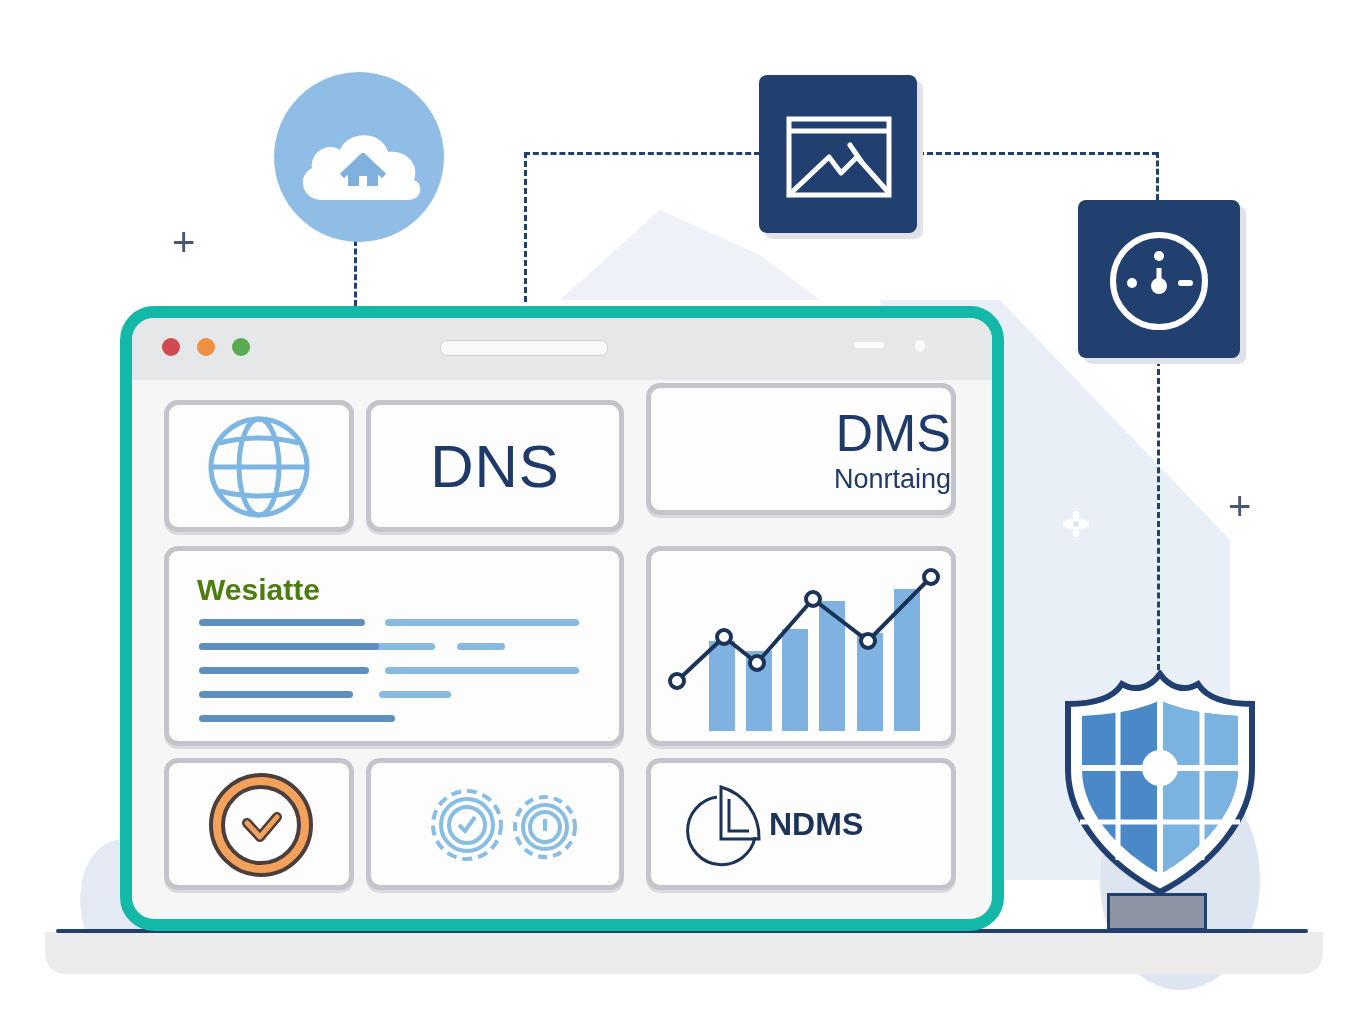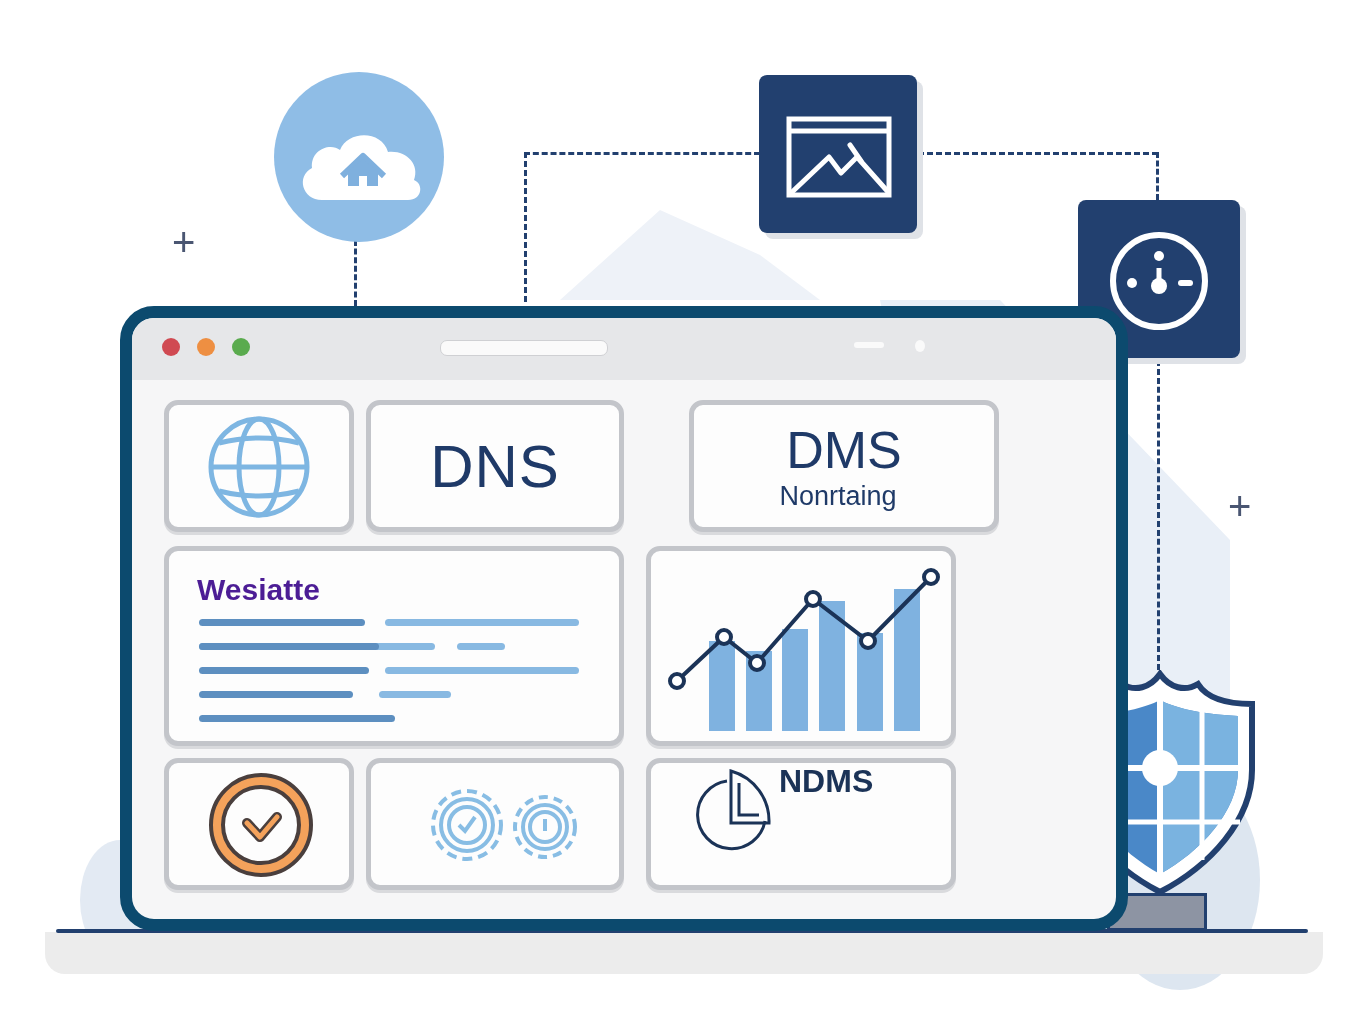--- a/index.html
+++ b/index.html
@@ -1,21 +1,21 @@
 <!DOCTYPE html>
 <html><head>
 <meta charset="utf-8">
 <style>
   html,body{margin:0;padding:0;}
   body{width:1365px;height:1024px;position:relative;overflow:hidden;background:#ffffff;font-family:"Liberation Sans","DejaVu Sans",sans-serif;}
   .abs{position:absolute;}
   .bgshape{position:absolute;}
   .tile{position:absolute;background:#fdfdfd;border:5px solid #c3c5ca;border-radius:14px;box-sizing:border-box;box-shadow:0 3px 0 #d9dadd;}
   .navy{color:#1f3a68;}
-  .window{position:absolute;left:120px;top:306px;width:1008px;height:625px;border:12px solid #0c4a6e;border-radius:34px;box-sizing:border-box;background:#f6f6f7;overflow:hidden;}
+  .window{position:absolute;left:120px;top:306px;width:884px;height:625px;border:12px solid #14b8a6;border-radius:34px;box-sizing:border-box;background:#f6f6f7;overflow:hidden;}
   .titlebar{position:absolute;left:0;top:0;right:0;height:62px;background:#e6e7e9;}
   .dot{position:absolute;top:20px;width:18px;height:18px;border-radius:50%;}
   .urlbar{position:absolute;left:308px;top:22px;width:166px;height:14px;background:#fafafa;border:1px solid #cfd0d3;border-radius:7px;}
   .iconbox{position:absolute;background:#22406f;border-radius:8px;box-shadow:6px 6px 0 #dfe2e7;}
   .dash-v{position:absolute;width:0;border-left:3px dashed #22406f;}
   .dash-h{position:absolute;height:0;border-top:3px dashed #22406f;}
   .plus{position:absolute;color:#4a5672;font-size:40px;line-height:40px;font-weight:300;}
 </style>
 </head>
 <body>
@@ -103,27 +103,27 @@
       <circle cx="90" cy="62" r="48" fill="none" stroke="#7eb6e2" stroke-width="5"></circle>
       <ellipse cx="90" cy="62" rx="20" ry="48" fill="none" stroke="#7eb6e2" stroke-width="5"></ellipse>
       <line x1="42" y1="62" x2="138" y2="62" stroke="#7eb6e2" stroke-width="5"></line>
       <path d="M50 38 Q90 28 130 38" fill="none" stroke="#7eb6e2" stroke-width="5"></path>
       <path d="M50 86 Q90 96 130 86" fill="none" stroke="#7eb6e2" stroke-width="5"></path>
     </svg>
   </div>
   <div class="tile" style="left:234px;top:82px;width:258px;height:132px;display:flex;align-items:center;justify-content:center;">
     <span class="navy" style="font-size:60px;font-weight:500;letter-spacing:1px;">DNS</span>
   </div>
-  <div class="tile" style="left:514px;top:82px;width:310px;height:132px;text-align:center;margin-left:43px;">
+  <div class="tile" style="left:514px;top:65px;width:310px;height:132px;text-align:right;">
     <div class="navy" style="font-size:52px;margin-top:18px;line-height:54px;">DMS</div>
     <div class="navy" style="font-size:27px;line-height:38px;margin-left:-12px;">Nonrtaing</div>
   </div>
 
   <div class="tile" style="left:32px;top:228px;width:460px;height:200px;">
-    <div class="navy" style="position:absolute;left:28px;top:22px;font-size:30px;font-weight:bold;color:#4c1d95;">Wesiatte</div>
+    <div class="navy" style="position:absolute;left:28px;top:22px;font-size:30px;font-weight:bold;color:#4d7c0f;">Wesiatte</div>
     <div class="abs" style="left:30px;top:68px;width:166px;height:7px;background:#5d8fc0;border-radius:4px;"></div>
     <div class="abs" style="left:216px;top:68px;width:194px;height:7px;background:#88b9e2;border-radius:4px;"></div>
     <div class="abs" style="left:30px;top:92px;width:236px;height:7px;background:#88b9e2;border-radius:4px;"></div>
     <div class="abs" style="left:30px;top:92px;width:180px;height:7px;background:#5d8fc0;border-radius:4px;"></div>
     <div class="abs" style="left:288px;top:92px;width:48px;height:7px;background:#88b9e2;border-radius:4px;"></div>
     <div class="abs" style="left:30px;top:116px;width:170px;height:7px;background:#5d8fc0;border-radius:4px;"></div>
     <div class="abs" style="left:216px;top:116px;width:194px;height:7px;background:#88b9e2;border-radius:4px;"></div>
     <div class="abs" style="left:30px;top:140px;width:154px;height:7px;background:#5d8fc0;border-radius:4px;"></div>
     <div class="abs" style="left:210px;top:140px;width:72px;height:7px;background:#88b9e2;border-radius:4px;"></div>
     <div class="abs" style="left:30px;top:164px;width:196px;height:7px;background:#5d8fc0;border-radius:4px;"></div>
@@ -163,21 +163,21 @@
         <circle cx="96" cy="62" r="26"></circle>
         <circle cx="96" cy="62" r="18"></circle>
         <path d="M88 62 L94 68 L104 54"></path>
         <circle cx="174" cy="64" r="30" stroke-dasharray="9 6"></circle>
         <circle cx="174" cy="64" r="22"></circle>
         <circle cx="174" cy="64" r="15"></circle>
         <line x1="174" y1="56" x2="174" y2="68"></line>
       </g>
     </svg>
   </div>
-  <div class="tile" style="left:514px;top:440px;width:310px;height:132px;display:flex;align-items:flex-start;padding-left:34px;">
+  <div class="tile" style="left:514px;top:440px;width:310px;height:132px;display:flex;align-items:center;padding-left:24px;">
     <svg width="90" height="90" viewBox="0 0 90 90">
       <path d="M42 18 A34 34 0 1 0 80 58" fill="none" stroke="#1b3357" stroke-width="3"></path>
       <path d="M46 8 L46 60 L84 60 A52 52 0 0 0 46 8Z" fill="none" stroke="#1b3357" stroke-width="3"></path>
       <path d="M54 20 L54 52 L74 52" fill="none" stroke="#1b3357" stroke-width="3"></path>
     </svg>
     <span class="navy" style="font-size:32px;font-weight:bold;color:#1b3357;margin-left:4px;">NDMS</span>
   </div>
 </div>
 
 </body></html>

